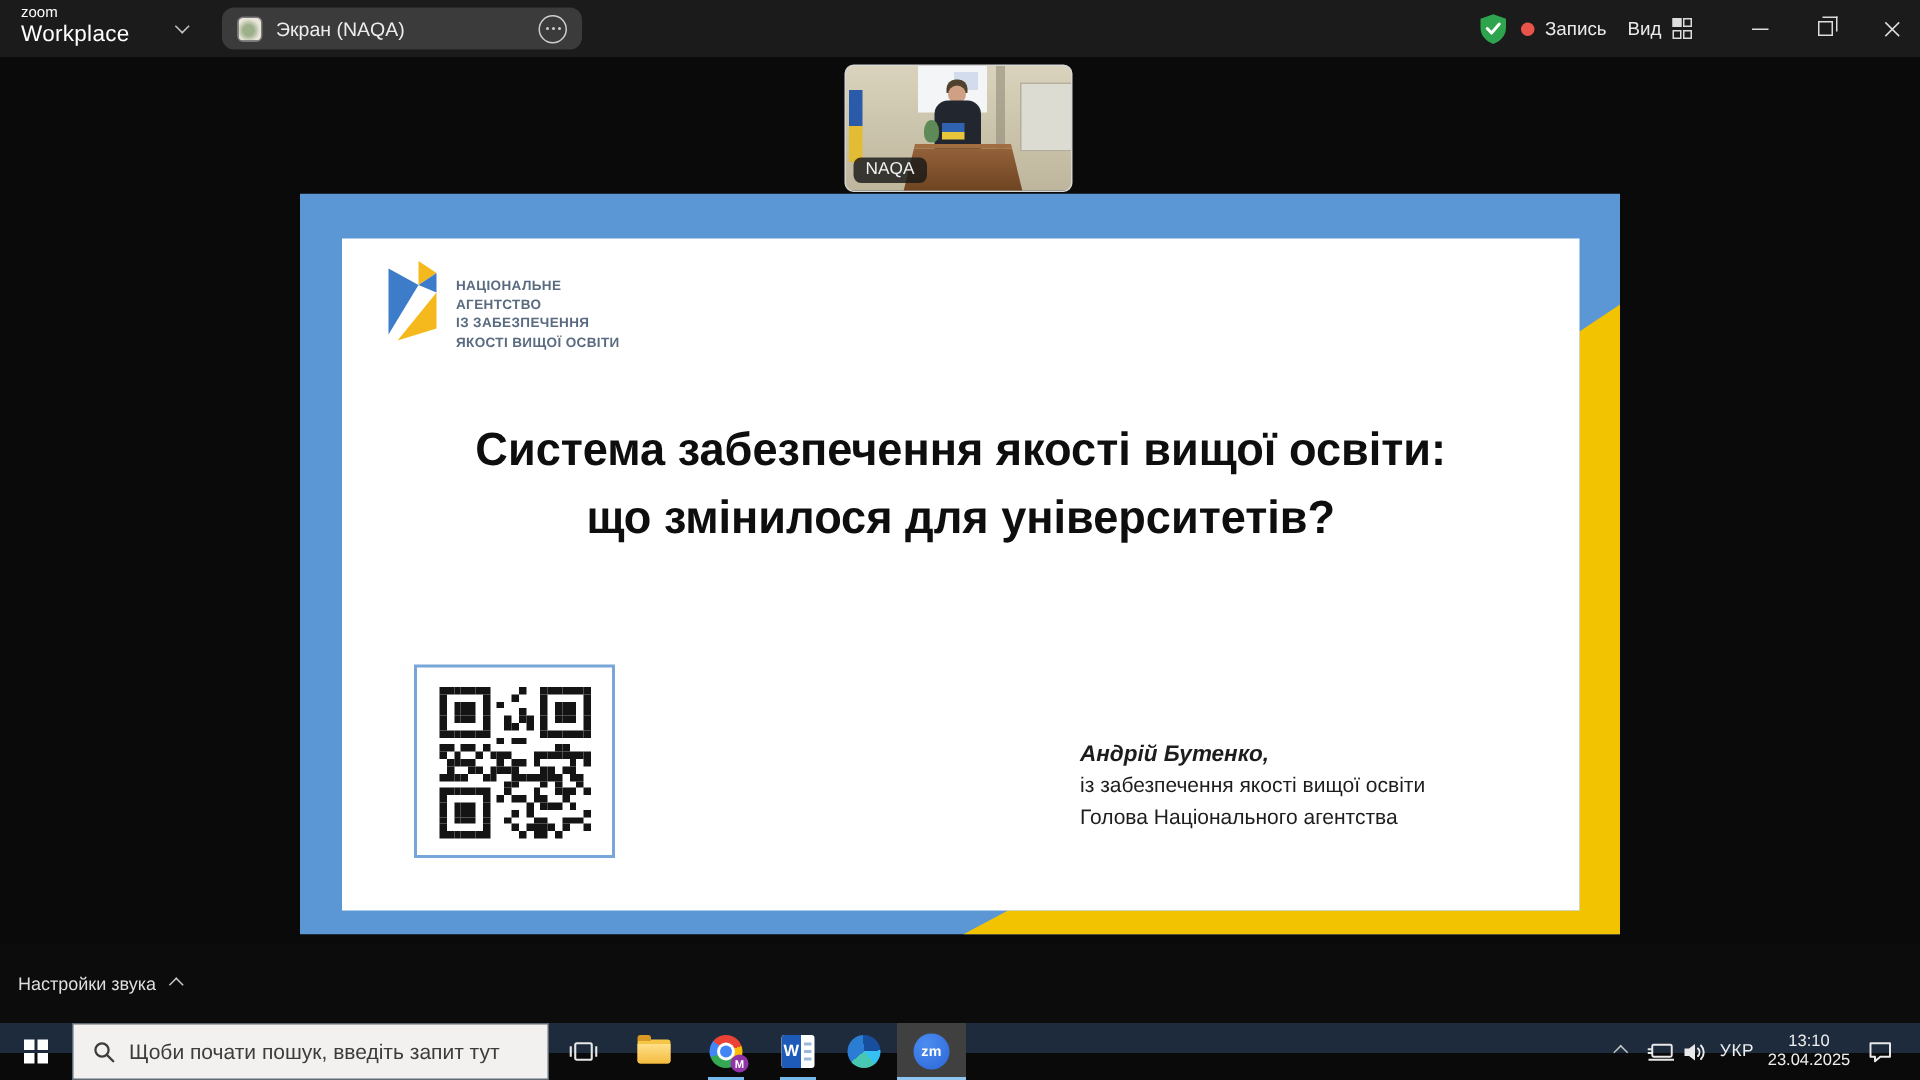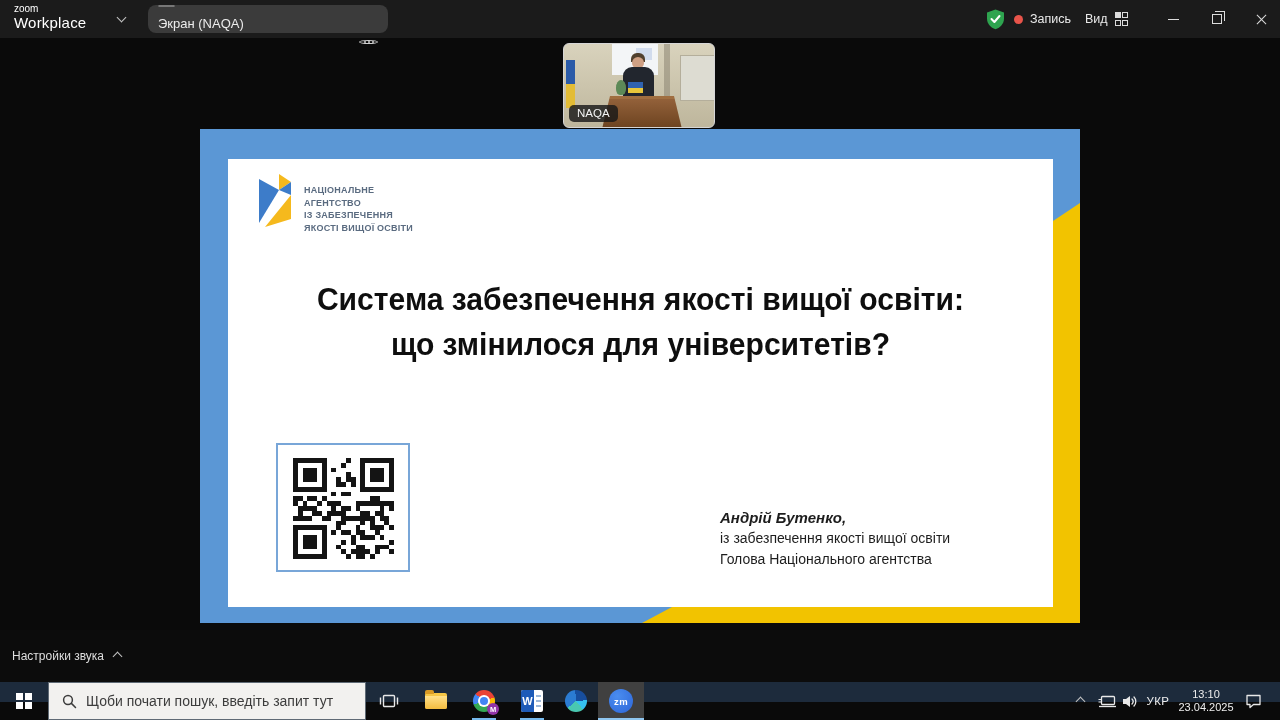--- a/index.html
+++ b/index.html
@@ -12,21 +12,21 @@
   
   .titlebar { position:absolute; top:0; left:0; width:1280px; height:38px; background:#1b1b1b; }
   .brand { position:absolute; left:14px; top:3px; color:#fff; }
   .brand .b1 { font-size:10px; line-height:11px; }
   .brand .b2 { font-size:15px; line-height:17px; letter-spacing:.2px; }
   .chev { display:inline-block; width:7px; height:7px; border-right:1.6px solid #c4c4c4; border-bottom:1.6px solid #c4c4c4; }
   .chev.down { transform:rotate(45deg); }
   .chev.up { transform:rotate(-135deg); }
   .brand-chev { position:absolute; left:118px; top:14px; }
   .share-tab { position:absolute; left:148px; top:5px; width:240px; height:28px; background:#3b3b3b;
-    border-radius:8px; display:flex; padding:0 10px; gap:9px;flex-direction:column; }
+    border-radius:8px; display:flex; align-items:center; padding:0 10px; gap:9px; }
   .share-tab .mini { width:17px; height:17px; border-radius:4px;
     background:radial-gradient(circle at 45% 55%, #9cb08a 0 30%, #e9e5da 65%); border:1px solid #777; }
   .share-tab .lbl { color:#ececec; font-size:13px; }
   .ellipsis-btn { margin-left:auto; width:19px; height:19px; border:1.3px solid #cfcfcf; border-radius:50%;
     display:flex; align-items:center; justify-content:center; gap:2px; }
   .ellipsis-btn i { width:2px; height:2px; border-radius:50%; background:#cfcfcf; }
   .shield { position:absolute; left:986px; top:9px; }
   .rec { position:absolute; left:1014px; top:0; height:38px; display:flex; align-items:center; gap:7px; }
   .rec .dot { width:9px; height:9px; border-radius:50%; background:#e8544a; }
   .rec .lbl, .view .lbl { color:#eaeaea; font-size:12.5px; }
@@ -68,21 +68,21 @@
   .slide svg.framebg { position:absolute; left:0; top:0; }
   .logo-ico { position:absolute; left:52px; top:42px; }
   .logo-text { position:absolute; left:104px; top:55px; color:#5a6b80; font-size:9px; font-weight:700;
     line-height:12.5px; letter-spacing:.25px; }
   .slide-title { position:absolute; left:28px; width:825px; top:148px; text-align:center; color:#0e0e0e;
     font-weight:700; font-size:31px; line-height:45px; transform:scaleX(.97); }
   .qrbox { position:absolute; left:76px; top:314px; width:134px; height:129px; background:#fff; border:2px solid #78a6d8; }
   #qr { position:absolute; left:15px; top:13px; width:101px; height:101px; display:grid;
     grid-template-columns:repeat(21,1fr); grid-template-rows:repeat(21,1fr); }
   #qr .on { background:#141414; }
-  .author { position:absolute; left:520px; top:378px; color:#1d1d1d; font-size:14px; line-height:21px; }
+  .author { position:absolute; left:520px; top:363px; color:#1d1d1d; font-size:14px; line-height:21px; }
   .author .nm { font-weight:700; font-style:italic; font-size:15px; }
 
   
   .toolbar { position:absolute; left:0; top:630px; width:1280px; height:52px; background:#0c0c0c;padding-left:16px; }
   .audio-set { position:absolute; left:12px; top:0; height:52px; display:flex; align-items:center; gap:10px; color:#dedede; font-size:12px; }
 
   
   .taskbar { position:absolute; left:0; top:682px; width:1280px; height:20px; background:#1d2b3c; }
   .startbtn { position:absolute; left:0; top:0; width:48px; height:38px; display:flex; align-items:center; justify-content:center; }
   .winlogo { display:grid; grid-template-columns:7px 7px; grid-template-rows:7px 7px; gap:1.5px; }

